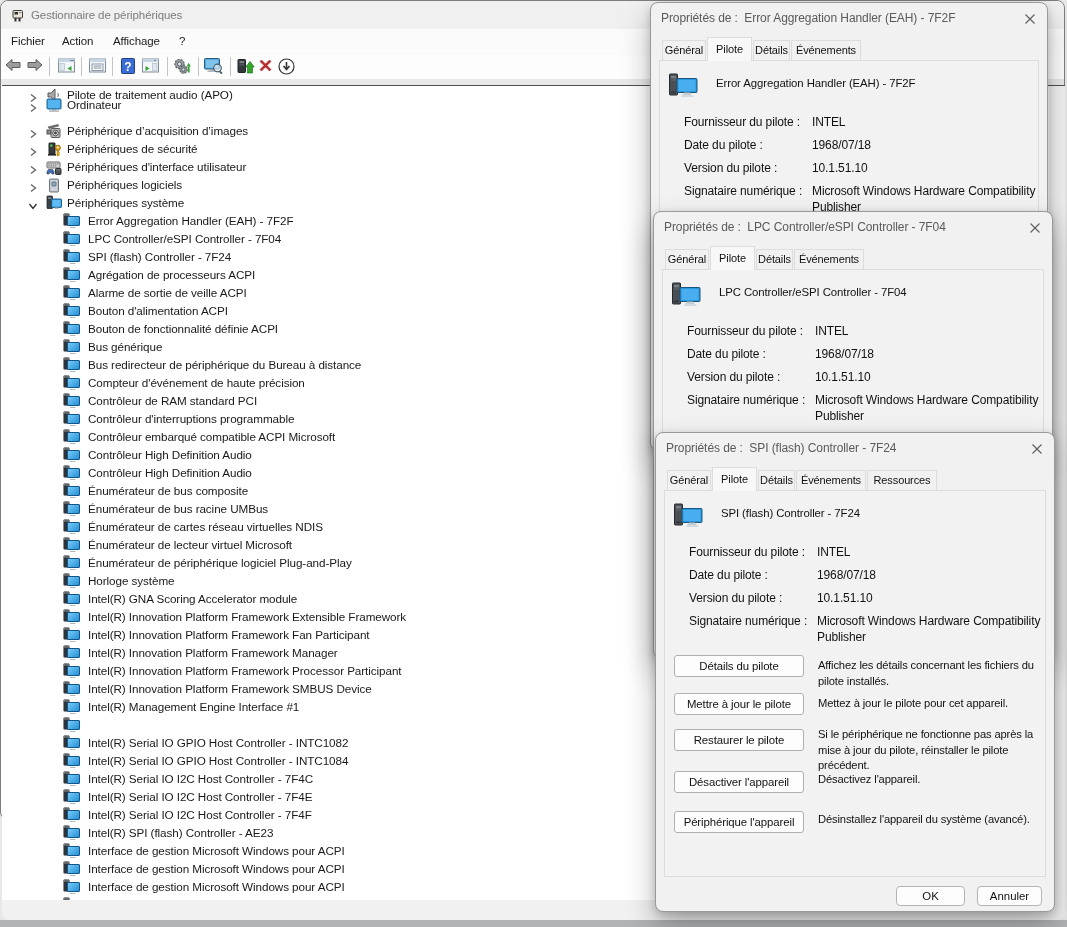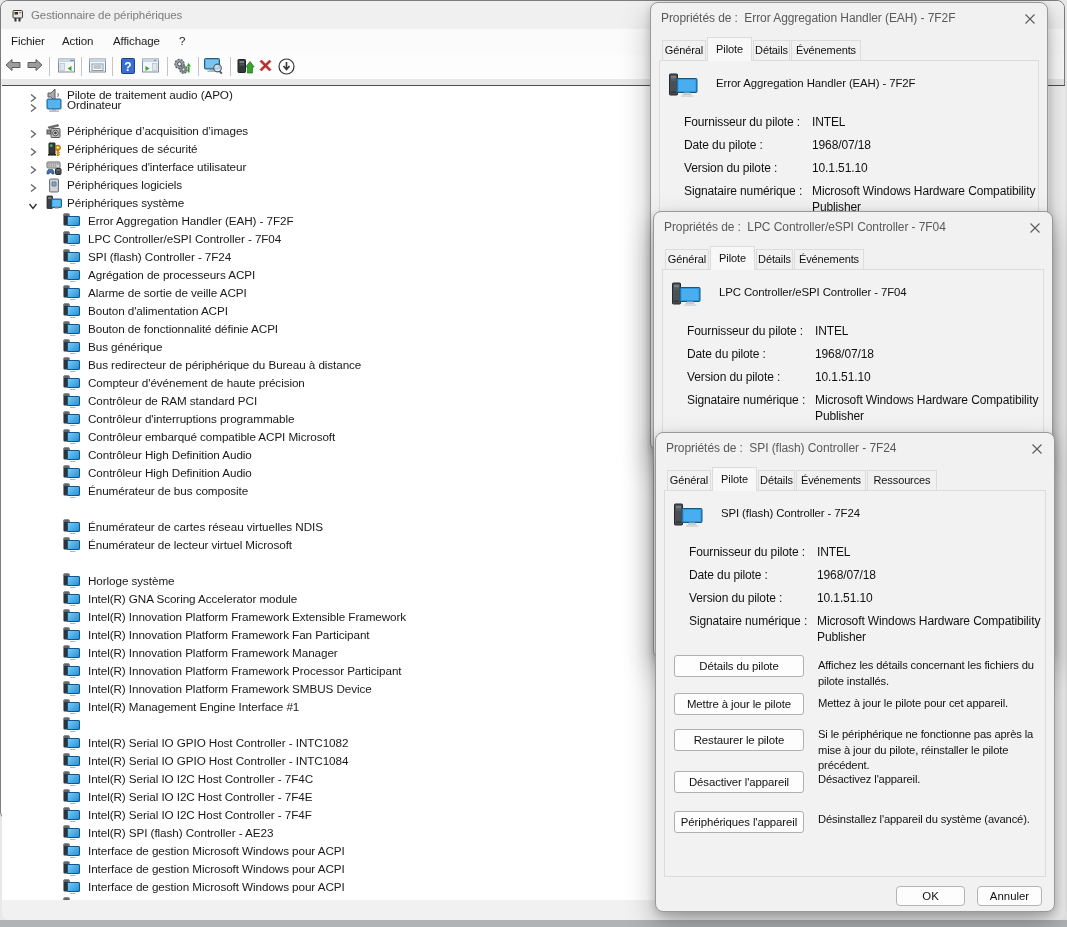--- a/index.html
+++ b/index.html
@@ -284,27 +284,35 @@
         <span class="t2">Contrôleur High Definition Audio</span>
       </div>
 <div class="r" style="top:378px">
         <span class="ci"></span>
         <span class="t2">Contrôleur High Definition Audio</span>
       </div>
 <div class="r" style="top:396px">
         <span class="ci"></span>
         <span class="t2">Énumérateur de bus composite</span>
       </div>
+<div class="r" style="top:414px">
+        <span class="ci"></span>
+        <span class="t2">Énumérateur de bus racine UMBus</span>
+      </div>
 <div class="r" style="top:432px">
         <span class="ci"></span>
         <span class="t2">Énumérateur de cartes réseau virtuelles NDIS</span>
       </div>
 <div class="r" style="top:450px">
         <span class="ci"></span>
         <span class="t2">Énumérateur de lecteur virtuel Microsoft</span>
+      </div>
+<div class="r" style="top:468px">
+        <span class="ci"></span>
+        <span class="t2">Énumérateur de périphérique logiciel Plug-and-Play</span>
       </div>
 <div class="r" style="top:486px">
         <span class="ci"></span>
         <span class="t2">Horloge système</span>
       </div>
 <div class="r" style="top:504px">
         <span class="ci"></span>
         <span class="t2">Intel(R) GNA Scoring Accelerator module</span>
       </div>
 <div class="r" style="top:522px">
@@ -472,16 +480,16 @@
  <div class="lbl" style="top:181px">Signataire numérique :</div>
     <div class="val" style="top:181px;line-height:15.5px">Microsoft Windows Hardware Compatibility<br>Publisher</div>
  <div class="btn" style="top:222px">Détails du pilote</div>
  <div class="dsc" style="top:225px">Affichez les détails concernant les fichiers du<br>pilote installés.</div>
  <div class="btn" style="top:260px">Mettre à jour le pilote</div>
  <div class="dsc" style="top:263px">Mettez à jour le pilote pour cet appareil.</div>
  <div class="btn" style="top:296px">Restaurer le pilote</div>
  <div class="dsc" style="top:294px">Si le périphérique ne fonctionne pas après la<br>mise à jour du pilote, réinstaller le pilote<br>précédent.</div>
  <div class="btn" style="top:338px">Désactiver l'appareil</div>
  <div class="dsc" style="top:339px">Désactivez l'appareil.</div>
- <div class="btn" style="top:378px">Périphériques l'appareil</div>
+ <div class="btn" style="top:378px">Périphérique l'appareil</div>
  <div class="dsc" style="top:379px">Désinstallez l'appareil du système (avancé).</div>
  <div class="okb" style="left:240px;width:69px">OK</div>
  <div class="okb" style="left:321px;width:65px">Annuler</div>
 </div>
 </body></html>

